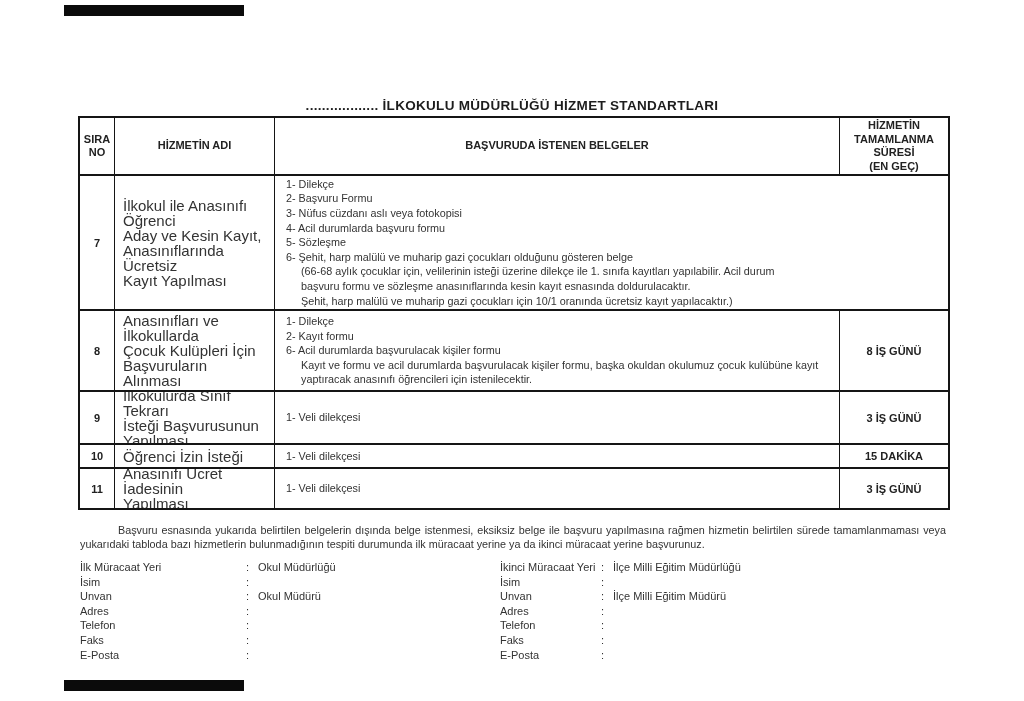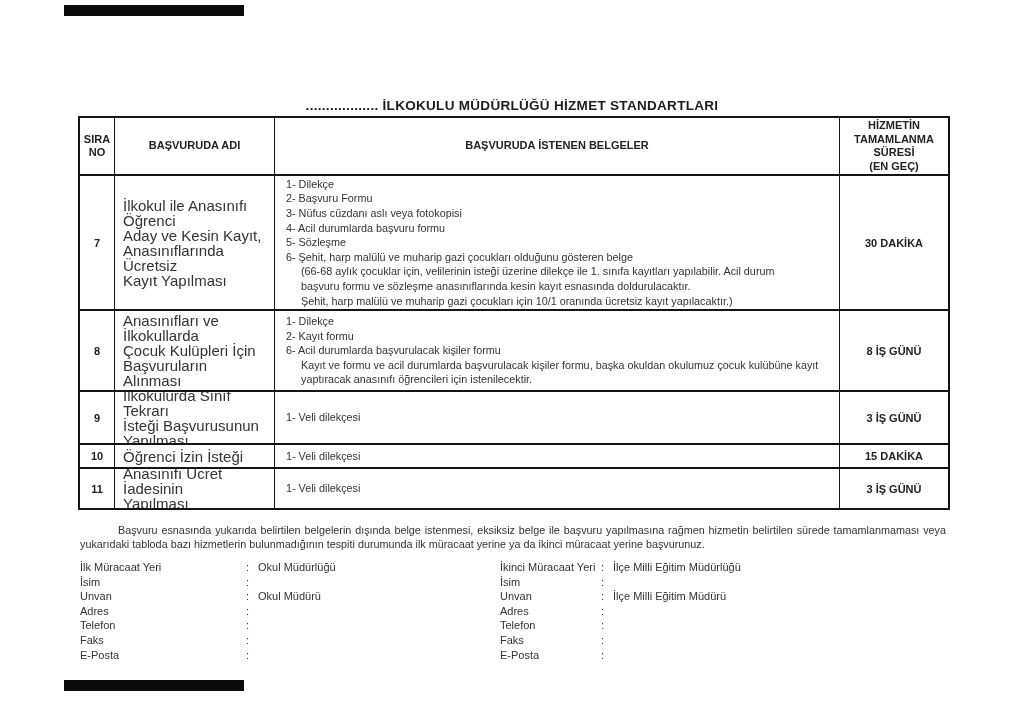--- a/index.html
+++ b/index.html
@@ -67,21 +67,21 @@
 
   <div class="redaction top"></div>
   <div class="redaction bottom"></div>
 
   <div class="title">.................. İLKOKULU MÜDÜRLÜĞÜ HİZMET STANDARTLARI</div>
 
   <div class="svc-table">
     <div class="trow thead">
       <div class="cell hcell">SIRA
 NO</div>
-      <div class="cell hcell">BAŞVURUDA ADI</div>
+      <div class="cell hcell">HİZMETİN ADI</div>
       <div class="cell hcell">BAŞVURUDA İSTENEN BELGELER</div>
       <div class="cell hcell">HİZMETİN
 TAMAMLANMA
 SÜRESİ
 (EN GEÇ)</div>
     </div>
     <div class="rows">
   <div class="trow">
     <div class="cell c-no">7</div>
     <div class="cell c-name">İlkokul ile Anasınıfı Öğrenci
@@ -92,21 +92,20 @@
             <div class="doc-line">1- Dilekçe</div>
             <div class="doc-line">2- Başvuru Formu</div>
             <div class="doc-line">3- Nüfus cüzdanı aslı veya fotokopisi</div>
             <div class="doc-line">4- Acil durumlarda başvuru formu</div>
             <div class="doc-line">5- Sözleşme</div>
             <div class="doc-line">6- Şehit, harp malülü ve muharip gazi çocukları olduğunu gösteren belge</div>
             <div class="doc-line ind">(66-68 aylık çocuklar için, velilerinin isteği üzerine dilekçe ile 1. sınıfa kayıtları yapılabilir. Acil durum</div>
             <div class="doc-line ind">başvuru formu ve sözleşme anasınıflarında kesin kayıt esnasında doldurulacaktır.</div>
             <div class="doc-line ind">Şehit, harp malülü ve muharip gazi çocukları için 10/1 oranında ücretsiz kayıt yapılacaktır.)</div>
           </div>
-    <div class="cell c-sure">30 DAKİKA</div>
   </div>
 
   <div class="trow">
     <div class="cell c-no">8</div>
     <div class="cell c-name">Anasınıfları ve İlkokullarda
 Çocuk Kulüpleri İçin
 Başvuruların Alınması</div>
     <div class="cell c-docs">
             <div class="doc-line">1- Dilekçe</div>
             <div class="doc-line">2- Kayıt formu</div>

